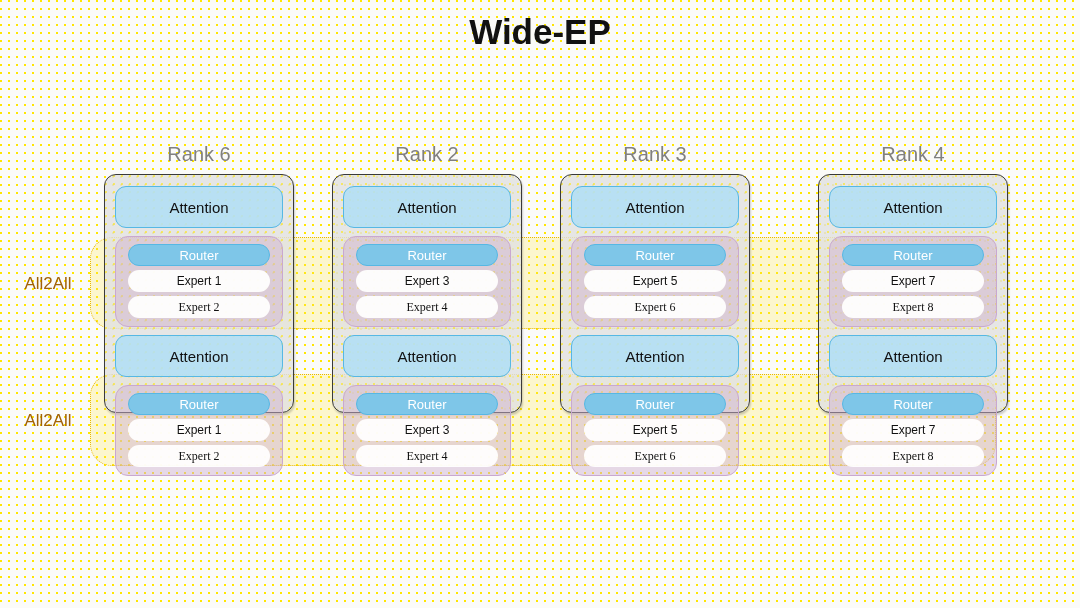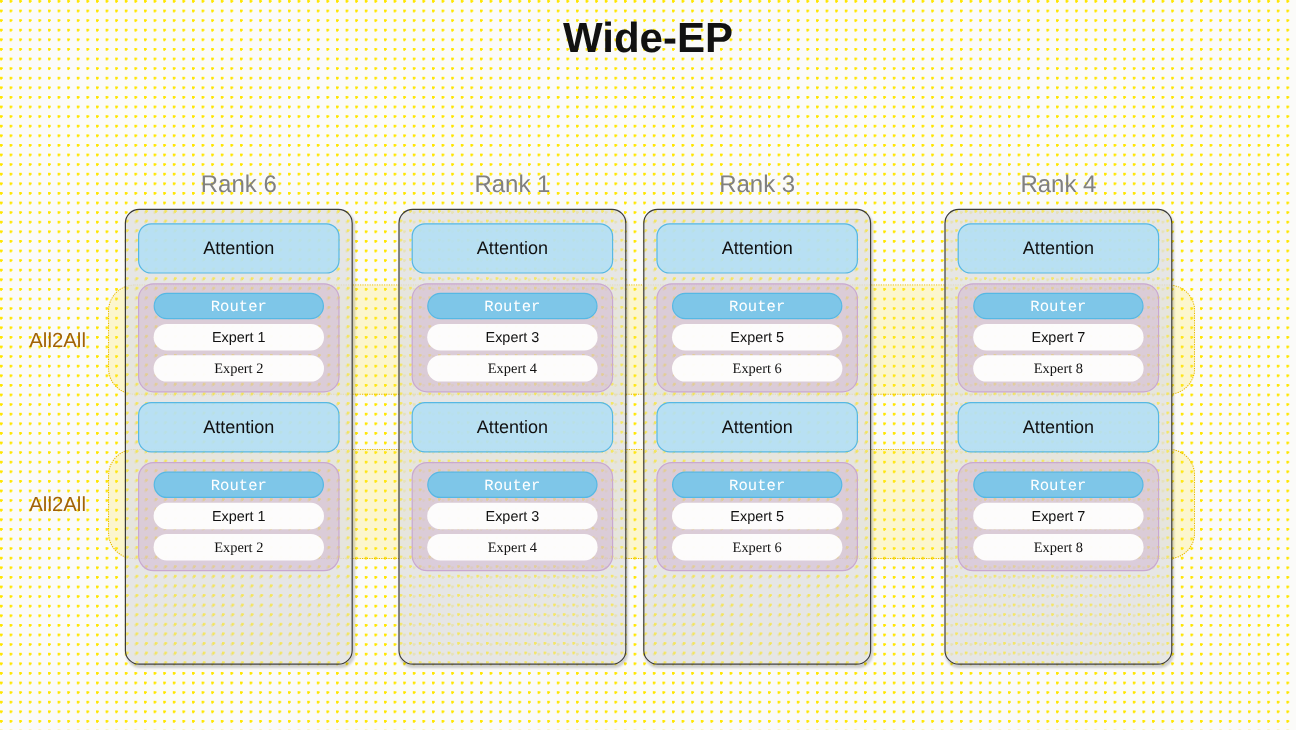--- a/index.html
+++ b/index.html
@@ -51,42 +51,42 @@
 
   
   .rank-col{
     position:absolute;
     top:142px;
     width:190px;
     z-index:2;
   }
   #rank-col-0{left:104px;}
   #rank-col-1{left:332px;}
-  #rank-col-2{left:536px;}
-  #rank-col-3{left:787px;}
+  #rank-col-2{left:560px;}
+  #rank-col-3{left:818px;}
 
   .rank-label{
     text-align:center;
     font-size:20px;
     color:#808080;
     margin-bottom:8px;
     height:24px;
     line-height:24px;
   }
 
   .rank-card{
     position:relative;
     border:1.6px solid #3a3a3a;
     border-radius:12px;
     background-color:rgba(224,224,224,0.82);
     background-image:radial-gradient(circle at 1px 1px, rgba(255,230,0,0.55) 1.1px, rgba(255,255,255,0) 1.3px);
     background-size:8px 8px;
     padding:11px 10px 11px 10px;
     box-sizing:border-box;
-    height:380px;
+    height:239px;
     box-shadow:1px 2px 2px rgba(0,0,0,0.18);
   }
 
   
   .attention{
     height:42px;
     line-height:42px;
     text-align:center;
     border:1.6px solid #56b8e4;
     border-radius:11px;
@@ -112,21 +112,20 @@
     height:22px;
     line-height:22px;
     text-align:center;
     border:1.5px solid #56b8e4;
     border-radius:11px;
     background:#7ec6e8;
     color:#ffffff;
     font-size:13px;
     box-sizing:border-box;
     margin-bottom:4px;
-    font-family:Liberation Mono, monospace;
   }
 
   .expert{
     height:22px;
     line-height:22px;
     text-align:center;
     border-radius:11px;
     background:rgba(255,255,255,0.93);
     color:#111;
     font-size:12px;
@@ -158,21 +157,21 @@
     <div class="attention">Attention</div>
     <div class="moe">
       <div class="router">Router</div>
       <div class="expert">Expert 1</div>
       <div class="expert">Expert 2</div>
     </div>
   </div>
 </div>
 
 <div class="rank-col" id="rank-col-1">
-  <div class="rank-label">Rank 1</div>
+  <div class="rank-label">Rank 2</div>
   <div class="rank-card">
     <div class="attention">Attention</div>
     <div class="moe">
       <div class="router">Router</div>
       <div class="expert">Expert 3</div>
       <div class="expert">Expert 4</div>
     </div>
     <div class="attention">Attention</div>
     <div class="moe">
       <div class="router">Router</div>

